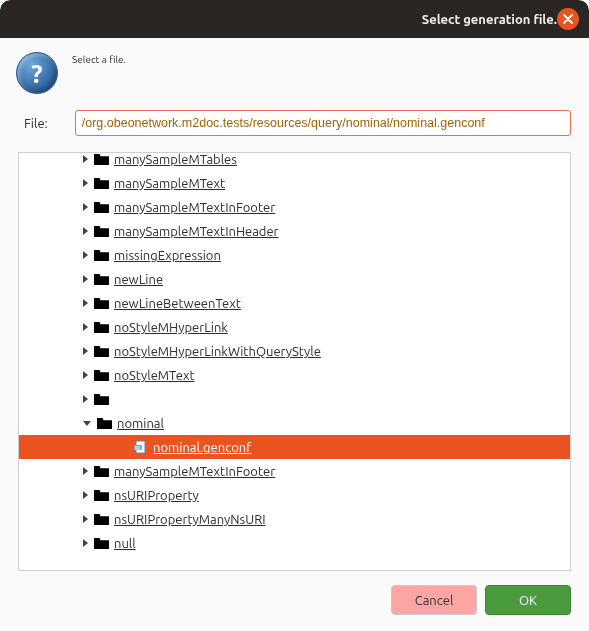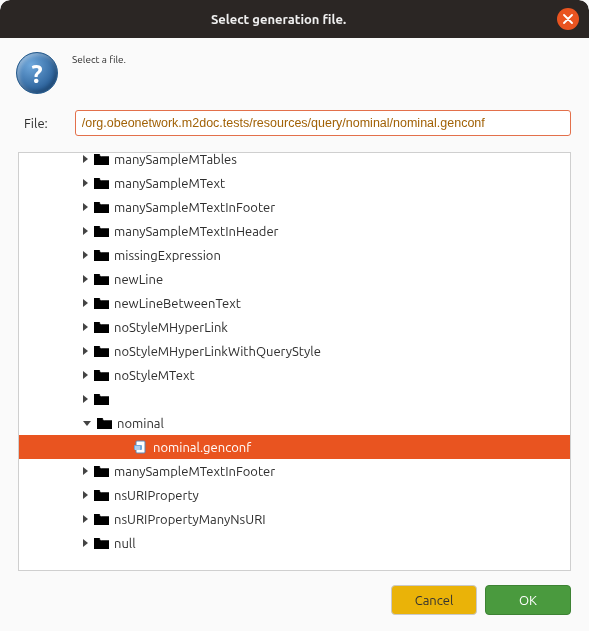--- a/index.html
+++ b/index.html
@@ -22,21 +22,21 @@
     height: 38px;
     background: #2b2624;
     color: #efefef;
     display: flex; align-items: center;
     position: relative;
     border-top-left-radius: 10px;
     border-top-right-radius: 10px;
   }
   .titlebar .title {
     flex: 1;
-    text-align: center;
+    text-align: right;
     font-weight: 600;
     font-size: 13px;
   }
   .close-btn {
     width: 22px; height: 22px;
     border-radius: 50%;
     background: #e95420;
     display: flex; align-items: center; justify-content: center;
     margin-right: 10px;
     cursor: pointer;
@@ -94,20 +94,21 @@
     position: absolute; inset: 0;
     overflow: auto;
     padding-top: 0;
   }
   .row {
     display: flex; align-items: center;
     height: 24px;
     padding-left: 64px;
     white-space: nowrap;
     cursor: pointer;
+    text-decoration: underline;
   }
   .row.selected {
     background: #e95420;
     color: #fff;
   }
   .disclosure {
     width: 0; height: 0;
     border-top: 4px solid transparent;
     border-bottom: 4px solid transparent;
     border-left: 5px solid #444;
@@ -141,21 +142,21 @@
     padding: 14px 18px 16px 18px;
   }
   .btn {
     min-width: 86px; height: 30px;
     border-radius: 4px;
     font-size: 13px;
     display: flex; align-items: center; justify-content: center;
     cursor: pointer;
   }
   .btn.cancel {
-    background: #eab308;
+    background: #fca5a5;
     border: 1px solid #c9c9c9;
     color: #333;
   }
   .btn.ok {
     background: #4a9a3e;
     border: 1px solid #3d8234;
     color: #fff;
   }
 
   .cutoff-top { margin-top: -6px; }

